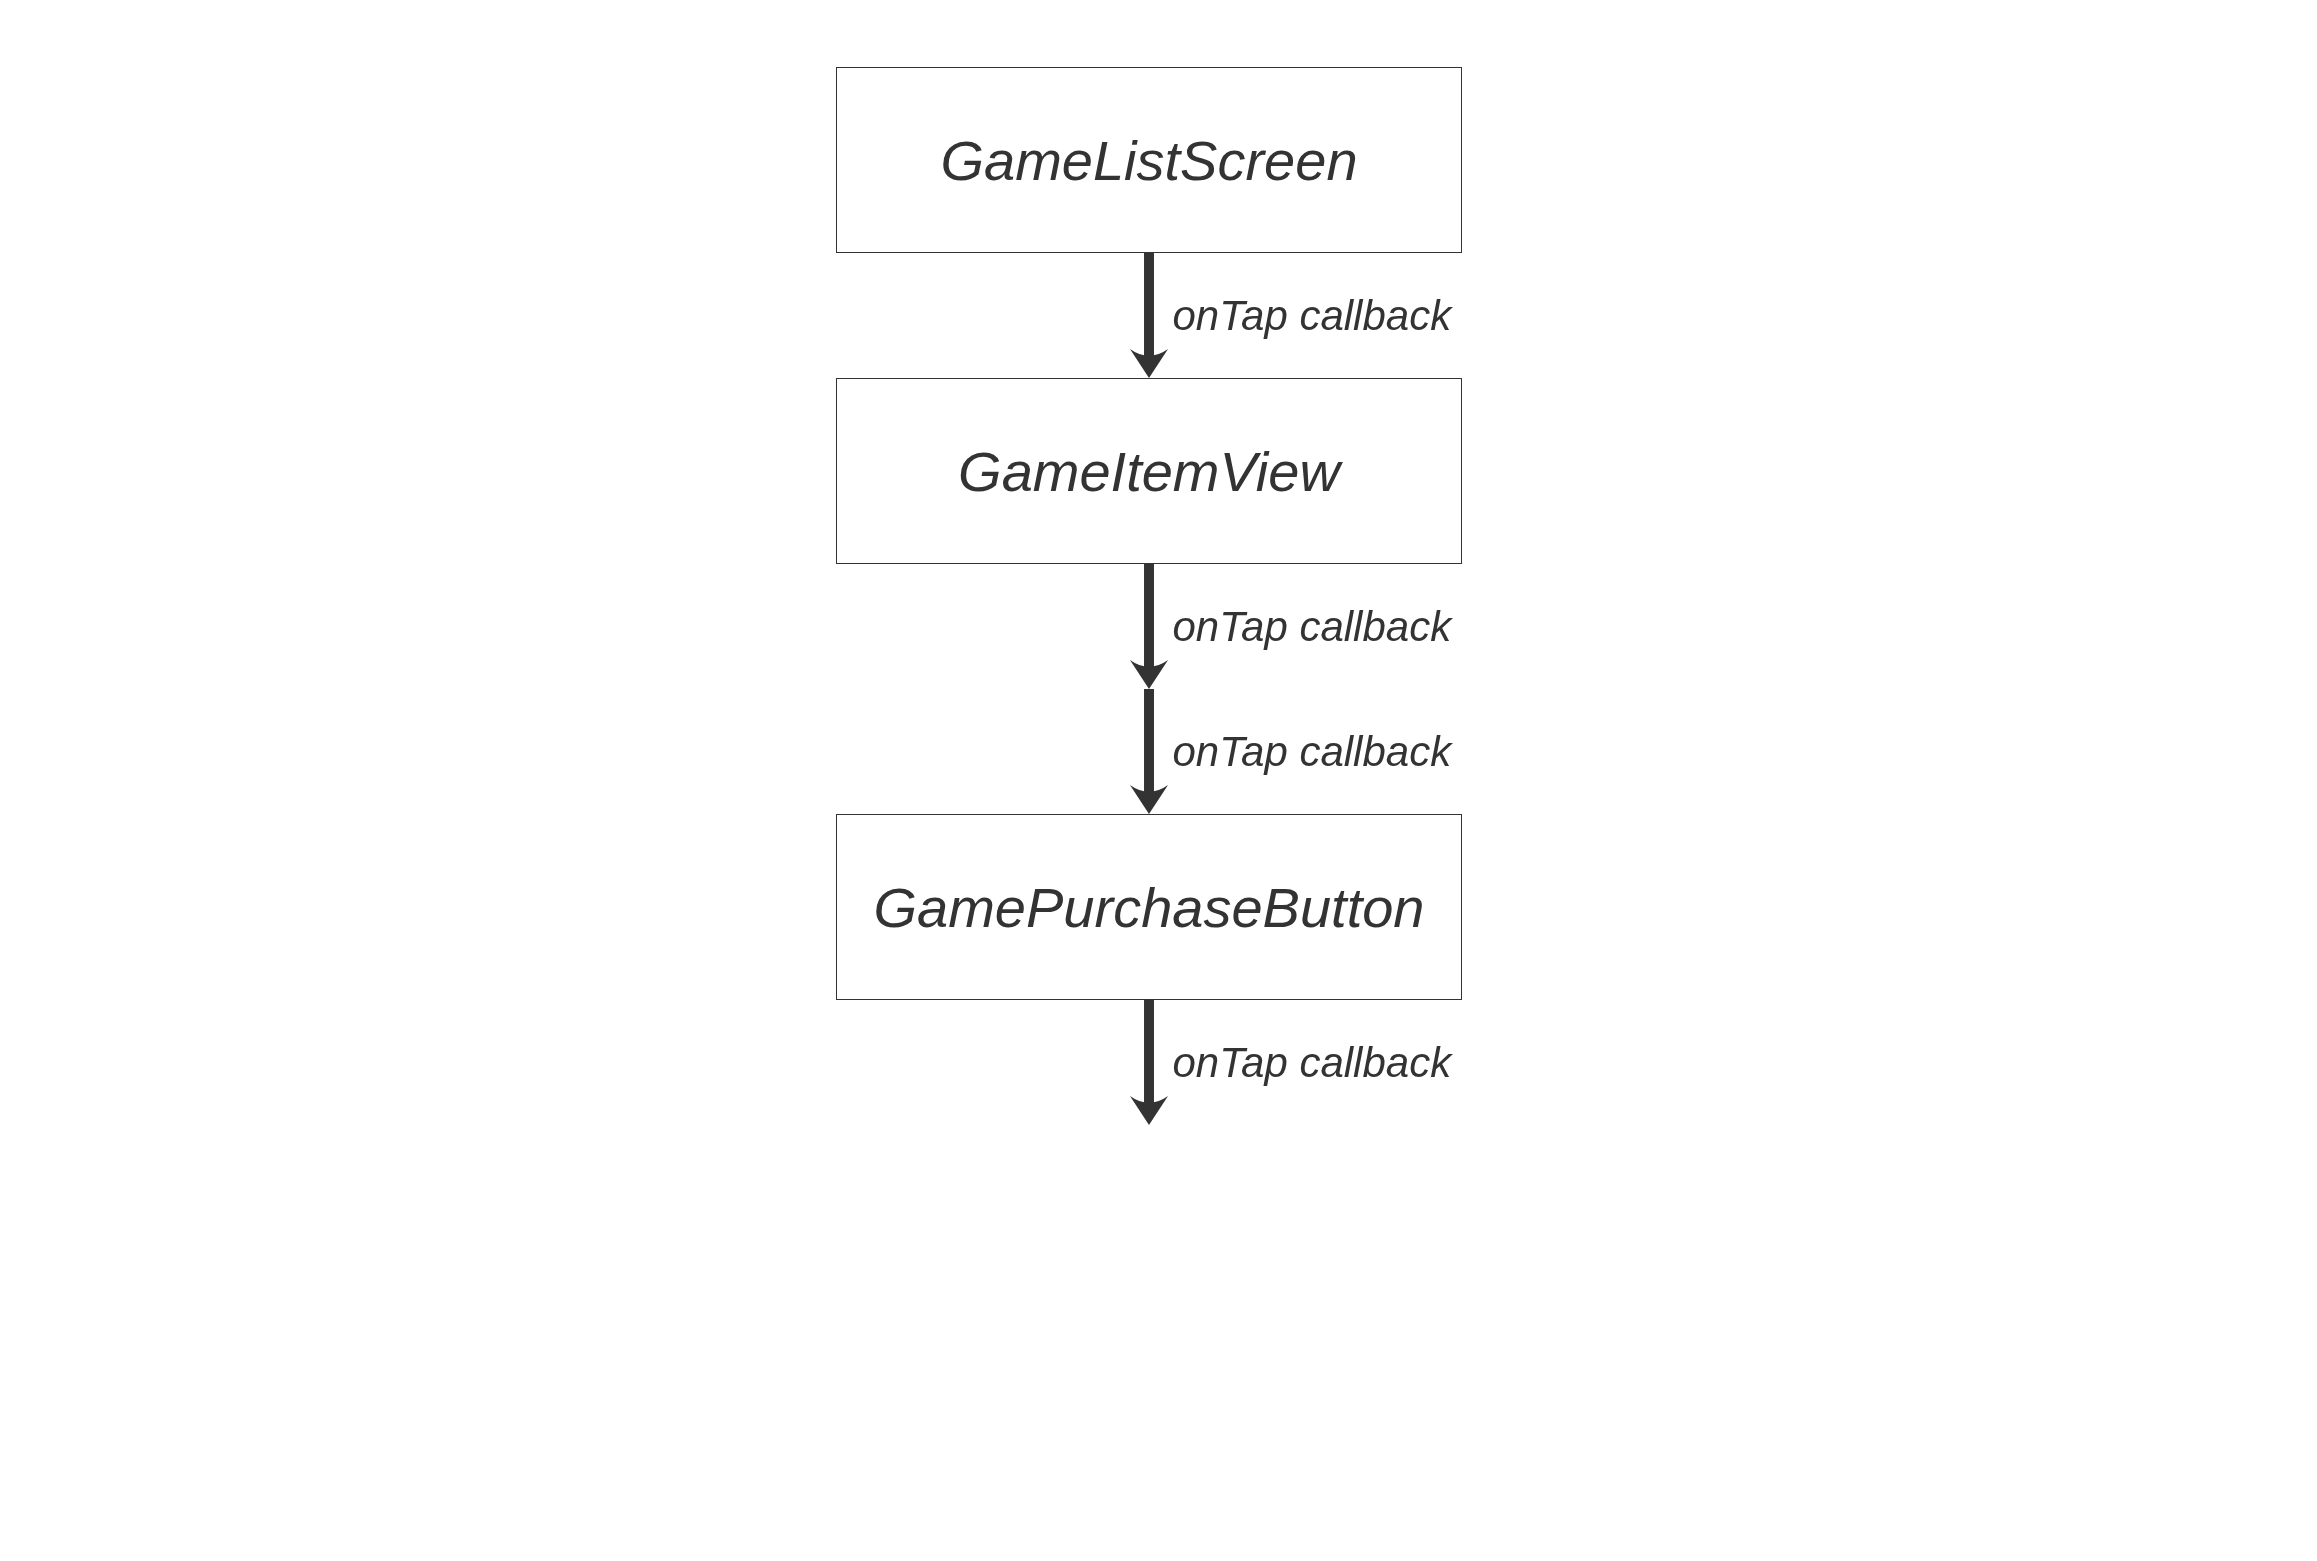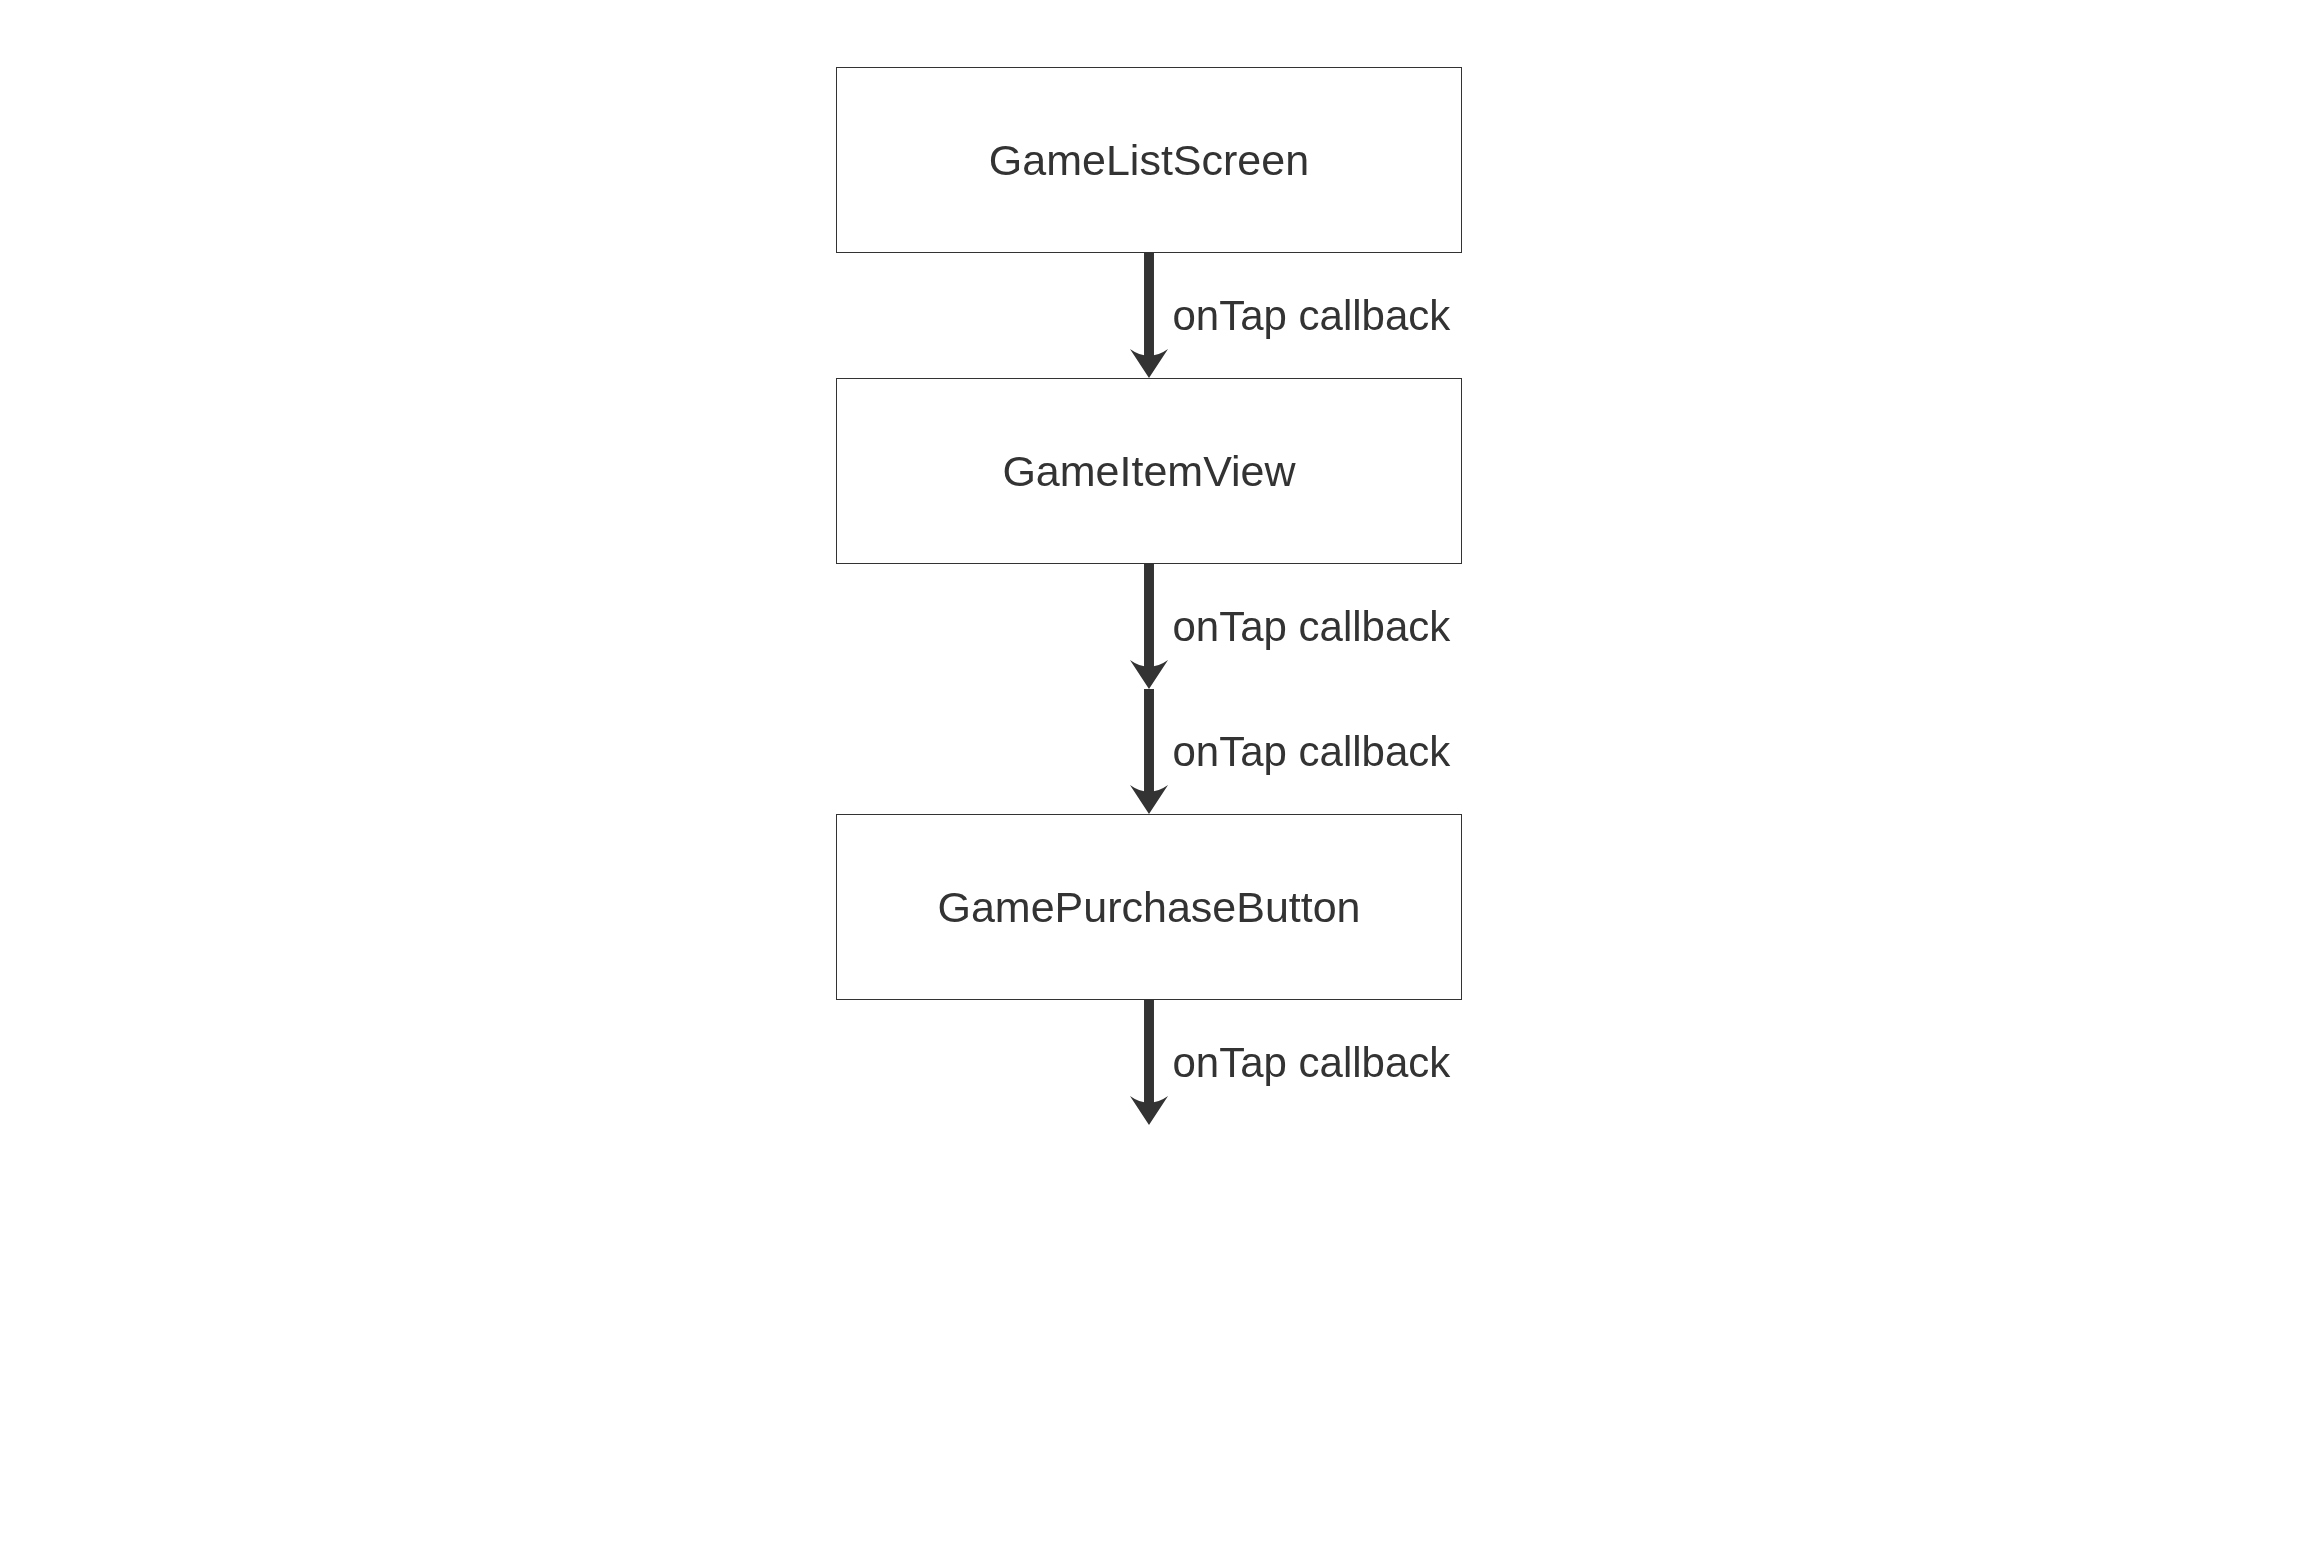--- a/index.html
+++ b/index.html
@@ -26,23 +26,24 @@
     box-sizing: border-box;
     width: 626px;
     height: 186px;
     background: var(--node-fill, #ffffff);
     border: 1.8px solid var(--node-border, #333333);
     display: flex;
     align-items: center;
     justify-content: center;
   }
   .node-label {
-    font-size: 43px;
+    font-size: 56px;
     color: var(--text, #333333);
     white-space: nowrap;
+    font-style: italic;
   }
   .edge {
     position: relative;
     width: 100%;
     height: 125px;
   }
   .edge svg {
     position: absolute;
     left: 50%;
     top: 0;
@@ -51,20 +52,21 @@
     display: block;
   }
   .edge-label {
     position: absolute;
     left: calc(50% + 23.5px);
     top: 50%;
     transform: translateY(-50%);
     font-size: 42px;
     color: var(--text, #333333);
     white-space: nowrap;
+    font-style: italic;
   }
 </style>
 </head>
 <body>
 
 <div class="flow">
 
   <div class="node">
     <span class="node-label">GameListScreen</span>
   </div>

